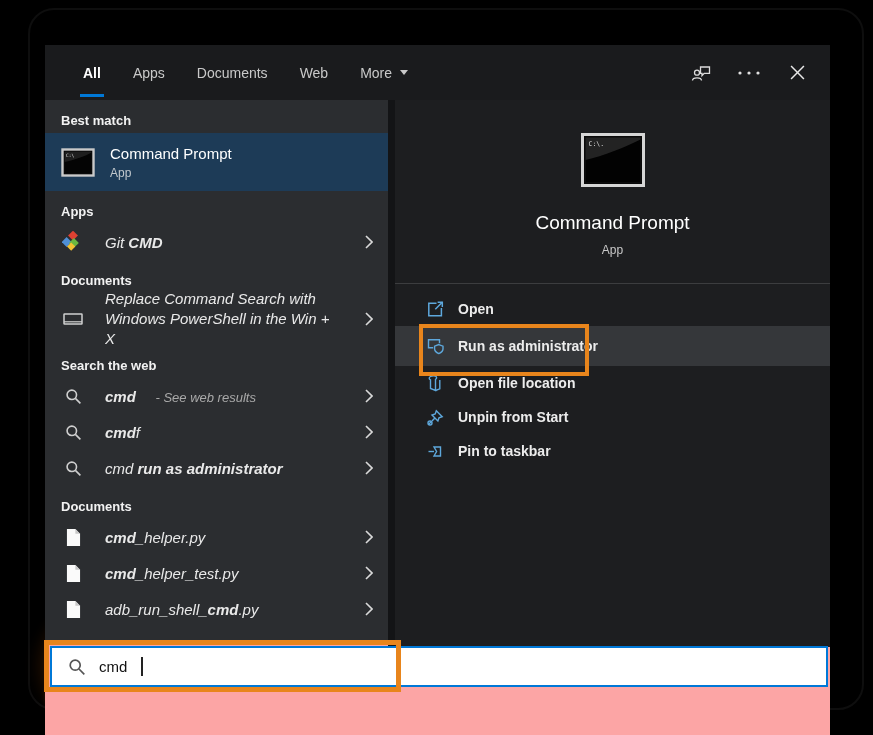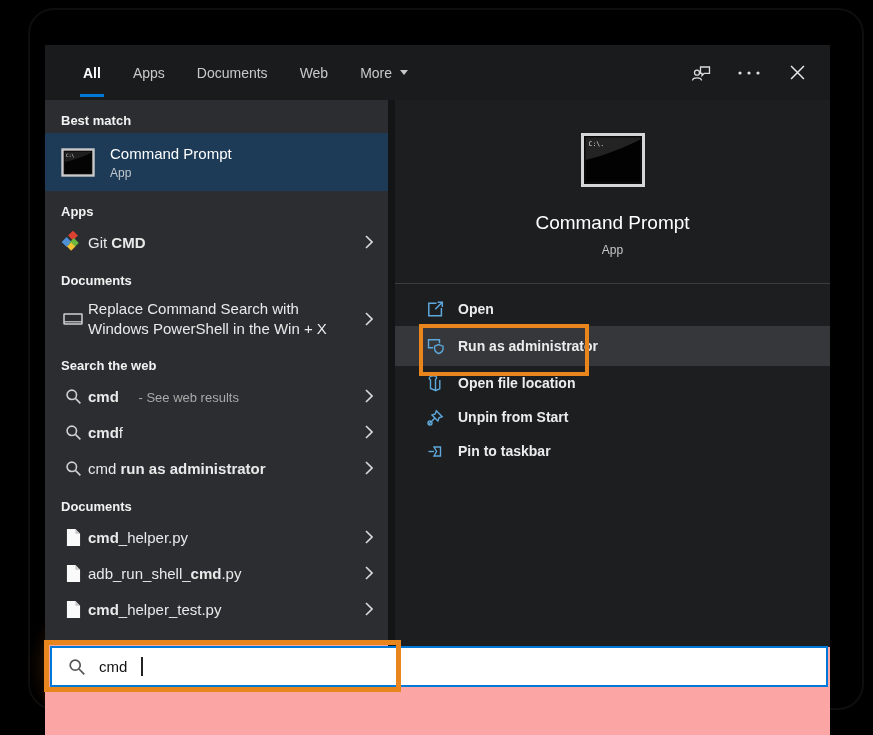--- a/index.html
+++ b/index.html
@@ -66,22 +66,22 @@
   
   .sec-header{padding:13px 16px 5px;font-size:13px;font-weight:bold;color:#f2f2f2;}
   .sec-header.first{}
   .bm-row{
     height:58px;background:#1d3b57;display:flex;align-items:center;
     padding:0 16px;gap:15px;cursor:default;
   }
   .bm-title{font-size:15px;color:#fff;}
   .bm-sub{font-size:12px;color:#c2c8cd;margin-top:4px;}
   .row{
-    height:36px;display:flex;align-items:center;gap:3px;
-    padding:0 12px 0 16px;color:#e9e9e9;font-size:15px;cursor:default;
+    height:36px;display:flex;align-items:center;gap:20px;
+    padding:0 12px 0 16px;color:#e9e9e9;font-size:15px;cursor:default;font-style:italic;
   }
   .row .ricon{width:24px;display:flex;justify-content:center;flex:none;}
   .row .label{flex:1;white-space:nowrap;overflow:hidden;}
   .row.tall{height:52px;}
   .row.tall .label{white-space:normal;line-height:20px;font-size:15px;}
   .row .dim{color:#a9a9a9;font-size:13px;margin-left:16px;}
   .chev{flex:none;width:14px;display:flex;justify-content:center;color:#d9d9d9;}
 
   
   .app-hero{display:flex;flex-direction:column;align-items:center;padding-top:33px;}
@@ -289,36 +289,36 @@
         </span>
       </div>
 
       <div class="row">
         <span class="ricon">
           <svg viewBox="0 0 16 20" width="15" height="19">
               <path d="M1 1 h9 l5 5 v13 h-14 z" fill="#fafafa"></path>
               <path d="M10 1 l5 5 h-5 z" fill="#c7c7c7"></path>
             </svg>
         </span>
-        <span class="label"><span>adb_run_shell_</span><b>cmd</b><span>.py</span></span>
+        <span class="label"><b>cmd</b><span>_helper_test.py</span></span>
         <span class="chev">
           <svg viewBox="0 0 8 14" width="8" height="14" fill="none" stroke="currentColor" stroke-width="1.6">
               <path d="M1 1 L7 7 L1 13"></path>
             </svg>
         </span>
       </div>
 
       <div class="row">
         <span class="ricon">
           <svg viewBox="0 0 16 20" width="15" height="19">
               <path d="M1 1 h9 l5 5 v13 h-14 z" fill="#fafafa"></path>
               <path d="M10 1 l5 5 h-5 z" fill="#c7c7c7"></path>
             </svg>
         </span>
-        <span class="label"><b>cmd</b><span>_helper_test.py</span></span>
+        <span class="label"><span>adb_run_shell_</span><b>cmd</b><span>.py</span></span>
         <span class="chev">
           <svg viewBox="0 0 8 14" width="8" height="14" fill="none" stroke="currentColor" stroke-width="1.6">
               <path d="M1 1 L7 7 L1 13"></path>
             </svg>
         </span>
       </div>
 
     </div>
 
     <div class="pane-gap"></div>

